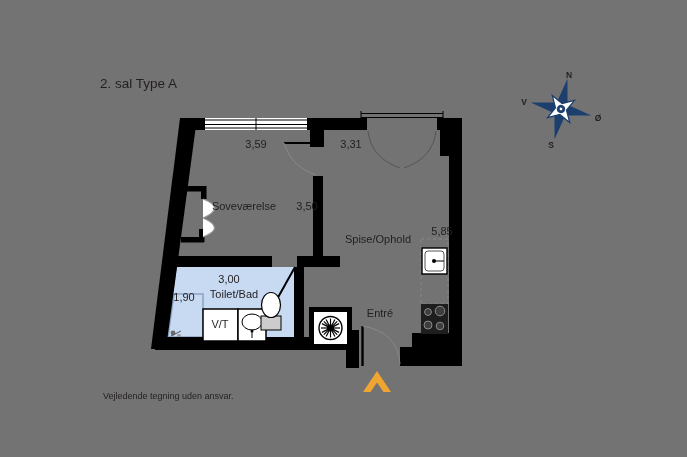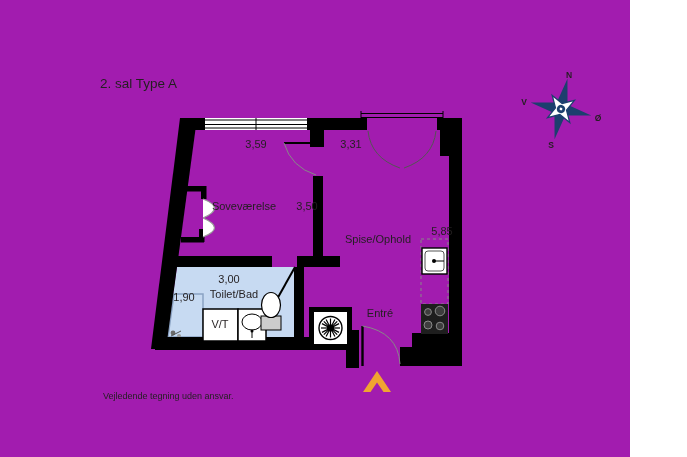--- a/index.html
+++ b/index.html
@@ -1,19 +1,19 @@
 <!DOCTYPE html>
 <html><head>
 <meta charset="utf-8">
 <style>
   html,body{margin:0;padding:0;background:#ffffff;}
   .page{
     position:relative;
-    width:630px;height:457px;
-    background:#a21caf;
+    width:687px;height:457px;
+    background:#737373;
     font-family:"Liberation Sans", sans-serif;
     overflow:hidden;
   }
   .plan-svg{position:absolute;left:0;top:0;}
   text{fill:#231f20;}
   .room-label{font-size:11px;}
   .dim-label{font-size:11px;}
   .title-text{font-size:13.5px;}
   .footer-text{font-size:9px;}
   .compass-label{font-size:8.5px;font-weight:bold;}

